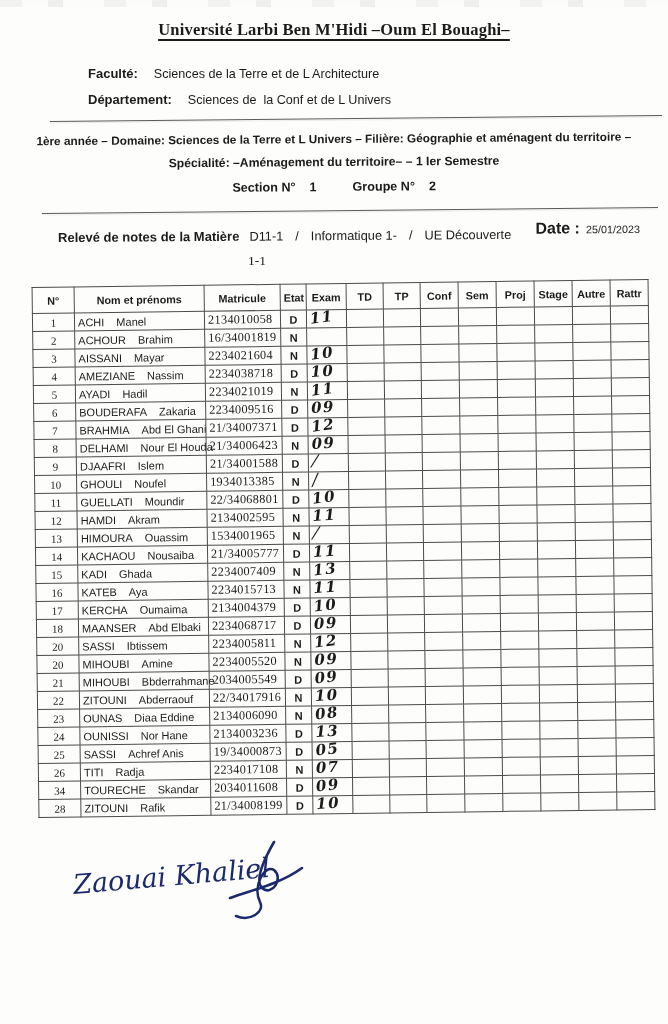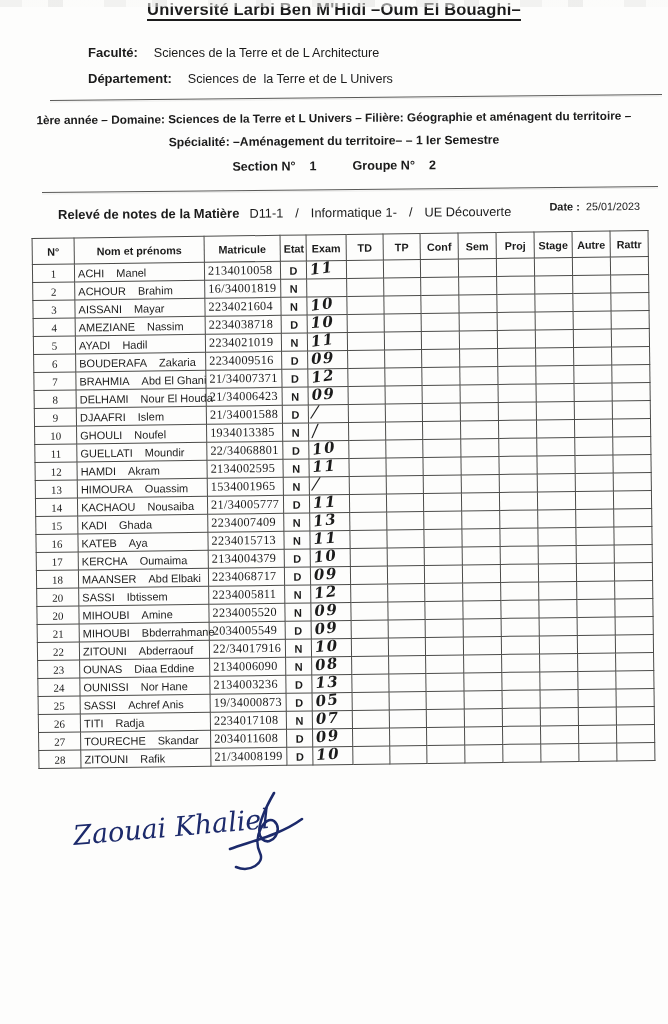--- a/index.html
+++ b/index.html
@@ -5,21 +5,21 @@
   html,body{margin:0;padding:0;}
   body{
     width:668px;height:1024px;overflow:hidden;position:relative;
     background:#fdfdfc;color:#1b1b1b;
     font-family:"Liberation Sans",sans-serif;
   }
   .scan-noise{
     position:absolute;top:0;left:0;right:0;height:7px;opacity:.55;
     background:repeating-linear-gradient(90deg,#e9e9e7 0 22px,#f9f9f7 22px 48px,#e3e3e1 48px 63px,#fbfbf9 63px 104px);
   }
-  .title-wrap{text-align:center;}
+  .title-wrap{margin-top:20px;text-align:center;font-family:Liberation Serif, serif;}
   .title{
     font-size:16.5px;font-weight:bold;letter-spacing:.2px;
     text-decoration:underline;text-underline-offset:4px;text-decoration-thickness:1.5px;
   }
   .info-block{margin:26px 0 0 88px;font-size:13px;}
   .info-line{margin-bottom:11px;}
   .lbl{font-weight:bold;}
   .val{margin-left:16px;white-space:pre;font-size:12.6px;}
   .rule{
     border:0;border-top:1.5px solid #5a5a58;box-shadow:0 1.5px 0 rgba(0,0,0,.07);
@@ -34,21 +34,21 @@
   .section-line .piece{white-space:pre;}
   .gap-sm{margin-left:14px;}
   .gap-lg{margin-left:36px;}
   .releve{
     display:flex;align-items:baseline;margin:15px 28px 0 58px;
     font-size:12.8px;transform:rotate(-0.4deg);gap:10px;white-space:nowrap;
   }
   .releve .lbl{font-size:13px;}
   .releve .sep{margin:0 2px;}
   .releve .date{margin-left:auto;font-size:10.8px;transform:translateY(-5px);}
-  .releve .date .d-lbl{font-weight:bold;font-size:11px;}
+  .releve .date .d-lbl{font-weight:bold;font-size:16px;}
   .code2{
     margin:9px 0 0 248px;font-size:13.5px;
     font-family:"Liberation Serif",serif;
   }
   table.grades{
     margin:14px 0 0 35px;width:616px;border-collapse:collapse;table-layout:fixed;
     transform:rotate(-0.75deg);transform-origin:50% 50%;
     font-size:10.8px;background:transparent;
   }
   table.grades th,table.grades td{
@@ -83,21 +83,21 @@
 
   <div class="title-wrap">
     <span class="title">Université Larbi Ben M'Hidi –Oum El Bouaghi–</span>
   </div>
 
   <div class="info-block">
     <div class="info-line">
       <span class="lbl">Faculté:</span><span class="val">Sciences de la Terre et de L Architecture</span>
     </div>
     <div class="info-line">
-      <span class="lbl">Département:</span><span class="val">Sciences de  la Terre et de L Univers</span>
+      <span class="lbl">Département:</span><span class="val">Sciences de  la Conf et de L Univers</span>
     </div>
   </div>
 
   <hr class="rule">
 
   <div class="banner">
     <div>1ère année – Domaine: Sciences de la Terre et L Univers – Filière: Géographie et aménagent du territoire –</div>
     <div class="line2">Spécialité: –Aménagement du territoire– – 1 Ier Semestre</div>
     <div class="section-line">
       <span class="piece">Section N°</span><span class="piece gap-sm">1</span><span class="piece gap-lg">Groupe N°</span><span class="piece gap-sm">2</span>
@@ -109,20 +109,21 @@
   <div class="releve">
     <span class="lbl">Relevé de notes de la Matière</span>
     <span>D11-1</span>
     <span class="sep">/</span>
     <span>Informatique 1-</span>
     <span class="sep">/</span>
     <span>UE Découverte</span>
     <span class="date"><span class="d-lbl">Date :</span>&nbsp;&nbsp;<span>25/01/2023</span></span>
   </div>
 
+  <div class="code2">1-1</div>
 
   <table class="grades">
     <colgroup>
       <col style="width:42px">
         <col style="width:130px">
         <col style="width:76px">
         <col style="width:26px">
         <col style="width:40px">
       <col style="width:37px">
         <col style="width:37px">
@@ -535,21 +536,21 @@
           <td class="col-score"></td>
           <td class="col-score"></td>
           <td class="col-score"></td>
           <td class="col-score"></td>
           <td class="col-score"></td>
           <td class="col-score"></td>
           <td class="col-score"></td>
           <td class="col-score"></td>
         </tr>
         <tr>
-          <td class="col-num">27</td>
+          <td class="col-num">34</td>
           <td class="col-name"><span class="surname">TOURECHE</span><span>Skandar</span></td>
           <td class="col-matricule">2034011608</td>
           <td class="col-etat">D</td>
           <td class="col-exam"><span class="hand">09</span></td>
           <td class="col-score"></td>
           <td class="col-score"></td>
           <td class="col-score"></td>
           <td class="col-score"></td>
           <td class="col-score"></td>
           <td class="col-score"></td>

